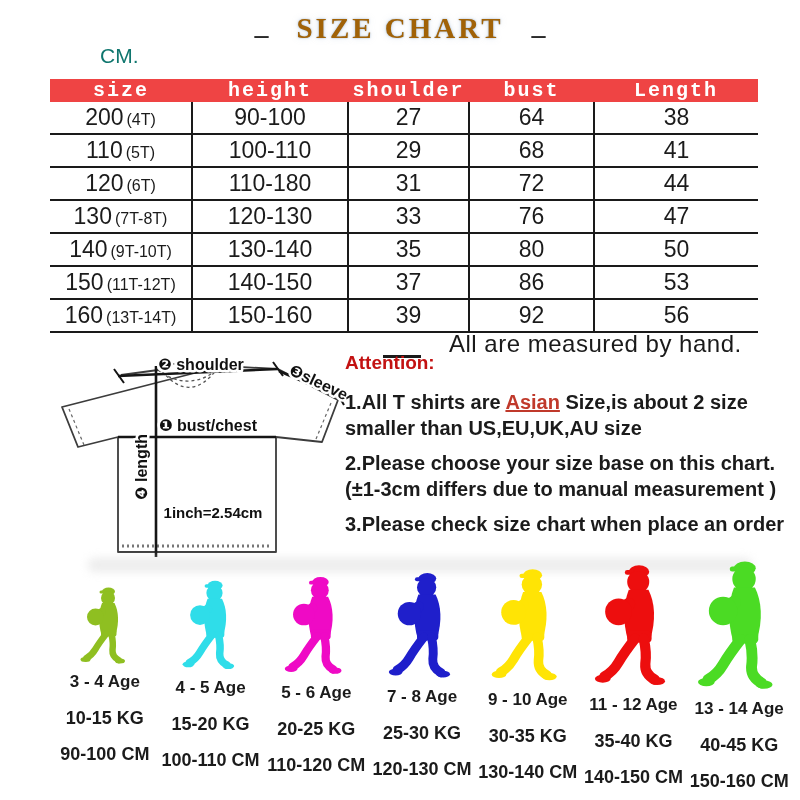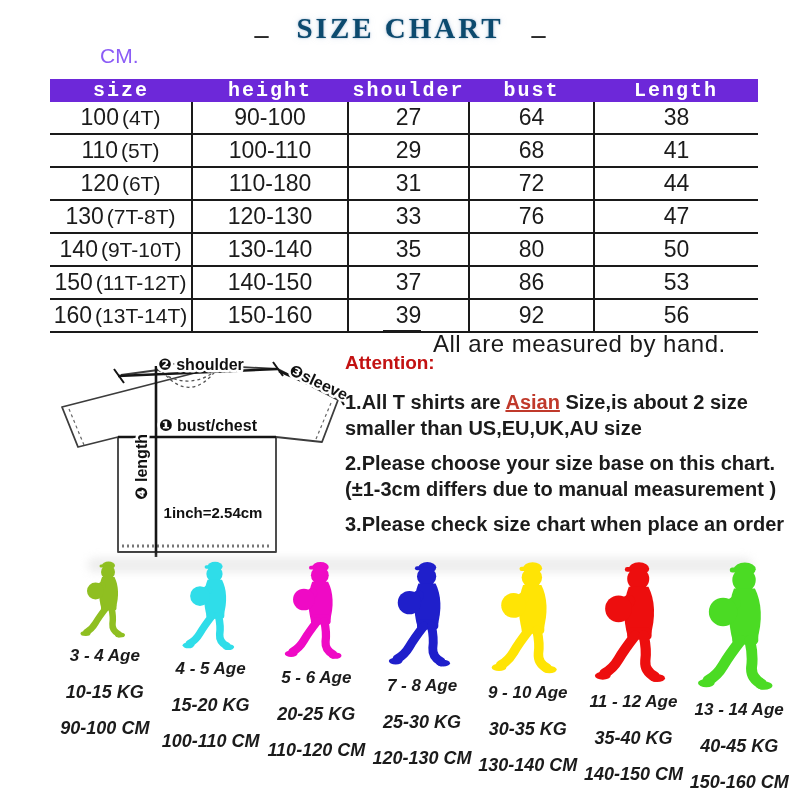--- a/index.html
+++ b/index.html
@@ -2,56 +2,56 @@
 <html><head>
 <meta charset="utf-8">
 <style>
   html,body{margin:0;padding:0;background:#fff;}
   #canvas{position:relative;width:800px;height:800px;background:#ffffff;overflow:hidden;
           font-family:"Liberation Sans",sans-serif;color:#1b1b1b;}
 
   
   .title-row{position:absolute;left:0;top:12px;width:100%;text-align:center;}
   .title-dash{font:bold 28px "Liberation Serif",serif;color:#2a2a2a;margin:0 28px;vertical-align:middle;}
-  .title-text{font:bold 29px "Liberation Serif",serif;letter-spacing:3px;color:#0c4a6e;
+  .title-text{font:bold 29px "Liberation Serif",serif;letter-spacing:3px;color:#a16207;
               text-shadow:0 0 2px rgba(125,156,189,.75),0 0 6px rgba(150,175,205,.35);}
-  .unit{position:absolute;left:100px;top:44px;font-size:21px;color:#8b5cf6;}
+  .unit{position:absolute;left:100px;top:44px;font-size:21px;color:#0f766e;}
 
   
   .size-table{position:absolute;left:50px;top:79px;width:708px;border-collapse:collapse;table-layout:fixed;}
-  .size-table th{background:#6d28d9;color:#fff;font:bold 20px "Liberation Mono","DejaVu Sans Mono",monospace;
+  .size-table th{background:#ef4444;color:#fff;font:bold 20px "Liberation Mono","DejaVu Sans Mono",monospace;
                  letter-spacing:2px;height:15px;padding:0;}
   .size-table td{height:31px;text-align:center;font-size:23px;padding:0;}
   .size-table tbody tr{border-bottom:2px solid #1a1a1a;}
   .size-table tbody td + td{border-left:2px solid #1a1a1a;margin-top:16px;}
-  .size-table .tag{font-size:21px;margin-left:3px;}
-
-  
-  .measured{position:absolute;left:383px;top:330px;display:flex;align-items:flex-start;gap:12px;
+  .size-table .tag{font-size:16px;margin-left:3px;}
+
+  
+  .measured{position:absolute;left:383px;top:330px;display:flex;align-items:flex-end;gap:28px;
             font-size:24px;letter-spacing:.5px;color:#1a1a1a;}
   .measured .dash{width:38px;height:3px;background:#1a1a1a;}
 
   
   .attention-h{position:absolute;left:345px;top:352px;font-size:19px;font-weight:bold;color:#c31212;}
   .notes{position:absolute;left:345px;top:389px;width:457px;font-size:20px;font-weight:bold;line-height:26px;color:#1b1b1b;}
   .notes p{margin:0 0 9px 0;}
   .asian{color:#c0392b;text-decoration:underline;text-decoration-color:#c0392b;text-align:center;}
 
   
   .tshirt{position:absolute;left:38px;top:352px;}
   .m-label{font:bold 16px "Liberation Sans","DejaVu Sans",sans-serif;fill:#111;
            paint-order:stroke;stroke:#fff;stroke-width:5px;stroke-linejoin:round;}
   .m-small{font:bold 15px "Liberation Sans","DejaVu Sans",sans-serif;fill:#111;}
 
   
   .ghost{position:absolute;left:88px;right:48px;top:558px;height:14px;background:#dededе;
          background:#dedede;opacity:.55;filter:blur(4px);border-radius:6px;}
 
   
-  .figures{position:absolute;left:52px;right:8px;top:560px;height:230px;display:flex;align-items:flex-start;font-style:italic;}
+  .figures{position:absolute;left:52px;right:8px;top:560px;height:230px;display:flex;align-items:center;}
   .fig-cell{flex:1;display:flex;flex-direction:column;align-items:center;}
   .fig-age{margin-top:6px;font-size:17px;font-weight:bold;white-space:nowrap;}
   .fig-kg{margin-top:16px;font-size:18px;font-weight:bold;line-height:21px;white-space:nowrap;}
   .fig-cm{font-size:18px;font-weight:bold;line-height:21px;white-space:nowrap;margin-top:15px;}
 </style>
 </head>
 <body>
 
 <div id="canvas">
 
@@ -72,21 +72,21 @@
       <tr>
         <th>size</th>
         <th>height</th>
         <th>shoulder</th>
         <th>bust</th>
         <th>Length</th>
       </tr>
     </thead>
     <tbody>
       <tr>
-        <td><span>100</span><span class="tag">(4T)</span></td>
+        <td><span>200</span><span class="tag">(4T)</span></td>
         <td>90-100</td>
         <td>27</td>
         <td>64</td>
         <td>38</td>
       </tr>
       <tr>
         <td><span>110</span><span class="tag">(5T)</span></td>
         <td>100-110</td>
         <td>29</td>
         <td>68</td>

